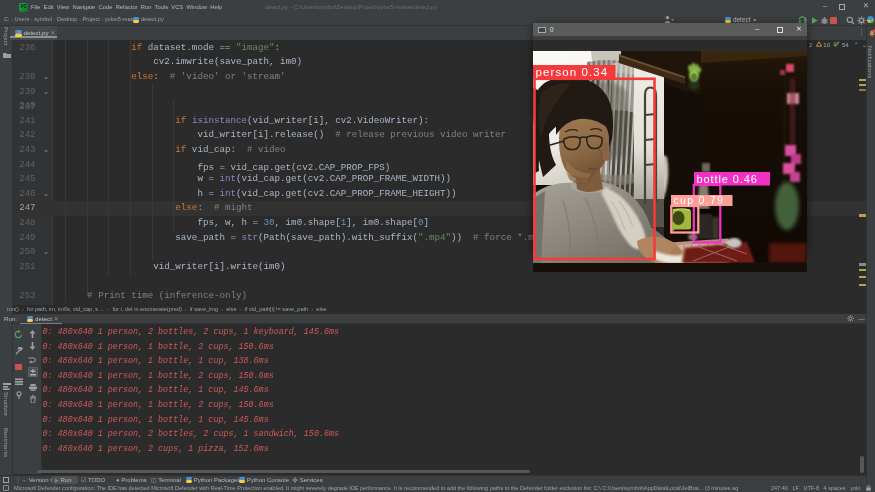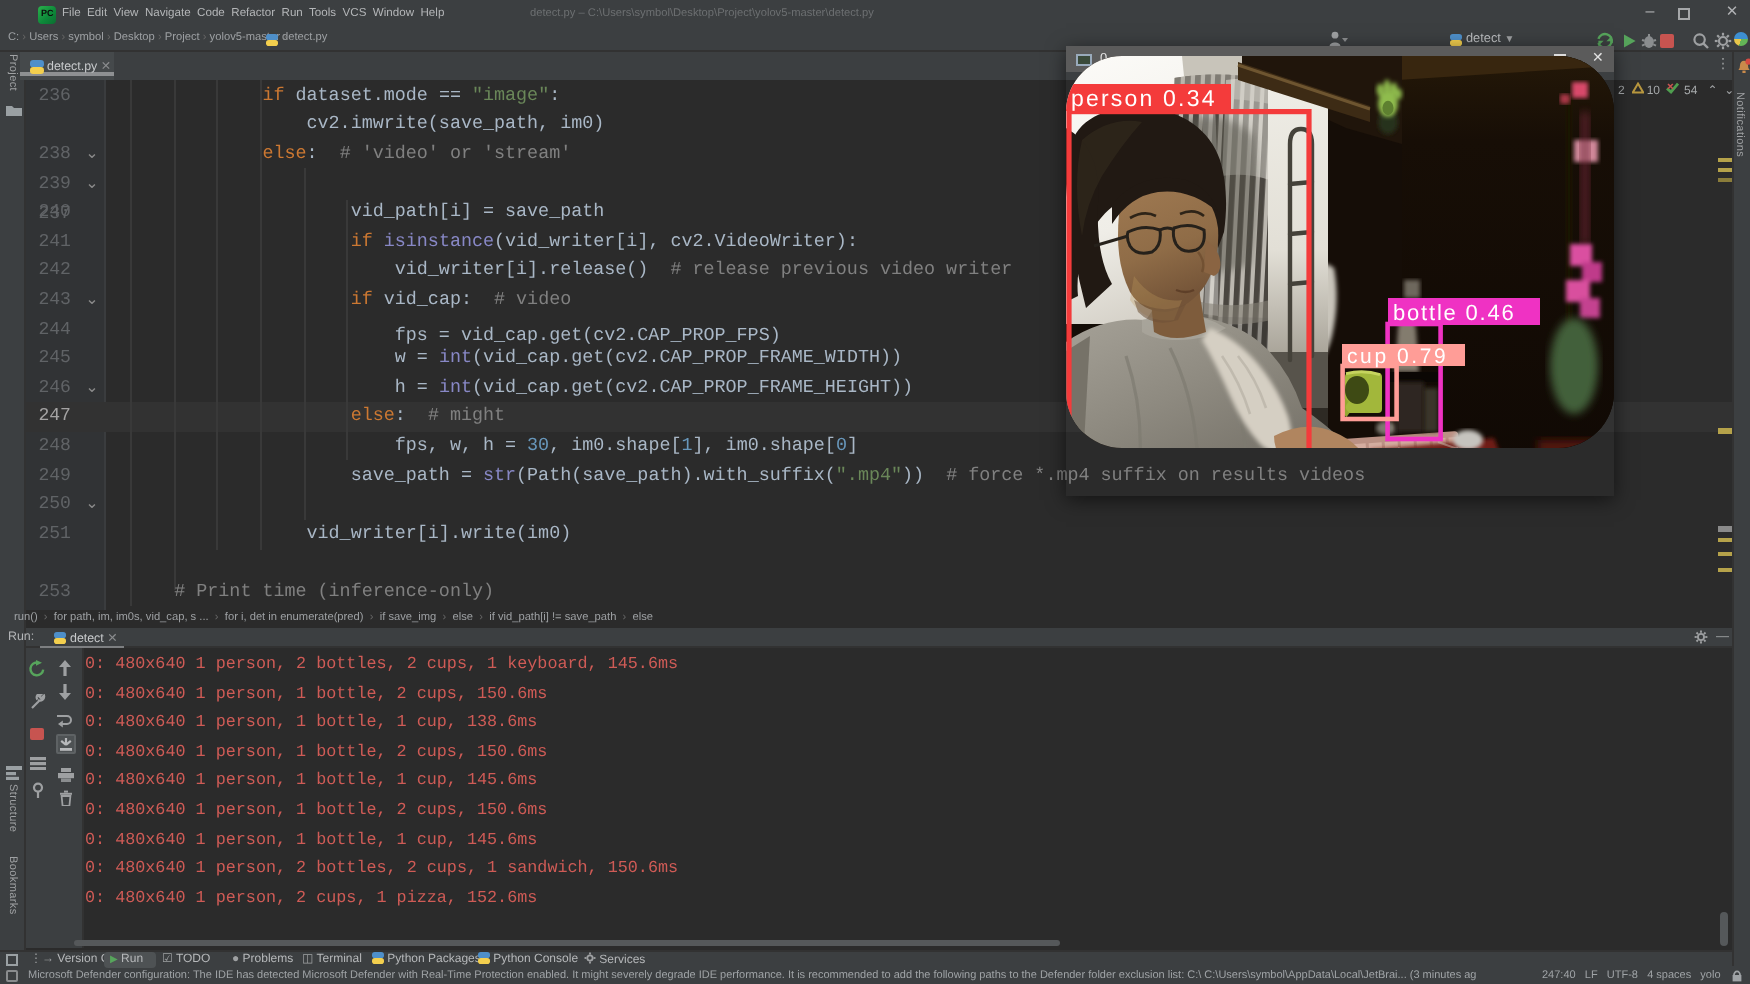--- a/index.html
+++ b/index.html
@@ -10,21 +10,21 @@
   .codeline { position:absolute; left:43px; font-family:"Liberation Mono", monospace; font-size:9.2px; line-height:14.6px; white-space:pre; color:#a9b7c6; letter-spacing:0; }
   .lnum { position:absolute; left:0; width:35.5px; text-align:right; font-family:"Liberation Mono", monospace; font-size:9.05px; line-height:14.6px; color:#606366; }
   .kw { color:#cc7832; }
   .str { color:#6a8759; }
   .com { color:#808080; }
   .num { color:#6897bb; }
   .blt { color:#8888c6; }
   .fold { position:absolute; left:42px; width:8px; text-align:center; font-size:8px; color:#888888; line-height:14.6px; }
   .crumb { color:#9da0a3; font-size:5.6px; }
   .sep { color:#666; }
-  .conline { position:absolute; left:42.5px; font-family:"Liberation Mono", monospace; font-size:8.4px; line-height:14.6px; white-space:pre; color:#cf5b56; }
+  .conline { position:absolute; left:42.5px; font-family:"Liberation Mono", monospace; font-size:8.4px; line-height:14.6px; white-space:pre; color:#cf5b56;font-style:italic; }
   .vtext { writing-mode:vertical-rl; font-size:5.5px; color:#a0a2a4; letter-spacing:0.2px; }
   .btab { position:absolute; top:476px; font-size:6px; color:#b6b8ba; height:8px; line-height:8px; }
   svg { display:inline-block; vertical-align:top; }
 </style>
 </head>
 <body>
 <div id="app">
 
   <div class="abs" style="left:0;top:0;width:875px;height:13.5px;background:#3c3f41;"></div>
   <div class="abs" style="left:19px;top:2.5px;width:9px;height:9px;border-radius:2px;background:linear-gradient(135deg,#2bb24c 0%,#0e8a3a 55%,#0b6e31 100%);"></div>
@@ -148,21 +148,20 @@
 
   <div class="fold" style="top:70px;">⌄</div>
   <div class="fold" style="top:84.6px;">⌄</div>
   <div class="fold" style="top:143px;">⌄</div>
   <div class="fold" style="top:186.8px;">⌄</div>
   <div class="fold" style="top:245.2px;">⌄</div>
 
   <div class="codeline" style="top:40.8px;">                <span class="kw">if</span> dataset.mode == <span class="str">"image"</span>:</div>
   <div class="codeline" style="top:55.4px;">                    cv2.imwrite(save_path, im0)</div>
   <div class="codeline" style="top:70px;">                <span class="kw">else</span>:  <span class="com"># 'video' or 'stream'</span></div>
-  <div class="codeline" style="top:99.2px;">                        vid_path[i] = save_path</div>
   <div class="codeline" style="top:113.8px;">                        <span class="kw">if</span> <span class="blt">isinstance</span>(vid_writer[i], cv2.VideoWriter):</div>
   <div class="codeline" style="top:128.4px;">                            vid_writer[i].release()  <span class="com"># release previous video writer</span></div>
   <div class="codeline" style="top:143px;">                        <span class="kw">if</span> vid_cap:  <span class="com"># video</span></div>
   <div class="codeline" style="top:161px;">                            fps = vid_cap.get(cv2.CAP_PROP_FPS)</div>
   <div class="codeline" style="top:172.2px;">                            w = <span class="blt">int</span>(vid_cap.get(cv2.CAP_PROP_FRAME_WIDTH))</div>
   <div class="codeline" style="top:186.8px;">                            h = <span class="blt">int</span>(vid_cap.get(cv2.CAP_PROP_FRAME_HEIGHT))</div>
   <div class="codeline" style="top:201.4px;">                        <span class="kw">else</span>:  <span class="com"># might</span></div>
   <div class="codeline" style="top:216px;">                            fps, w, h = <span class="num">30</span>, im0.shape[<span class="num">1</span>], im0.shape[<span class="num">0</span>]</div>
   <div class="codeline" style="top:230.6px;">                        save_path = <span class="blt">str</span>(Path(save_path).with_suffix(<span class="str">".mp4"</span>))  <span class="com"># force *.mp4 suffix on results videos</span></div>
   <div class="codeline" style="top:259.8px;">                    vid_writer[i].write(im0)</div>
@@ -317,21 +316,21 @@
 
   <div class="abs" style="left:533px;top:23px;width:274px;height:224.5px;box-shadow:0 2px 9px rgba(0,0,0,0.55);">
 
     <div class="abs" style="left:0;top:0;width:274px;height:13px;background:#5b5b5b;"></div>
     <div class="abs" style="left:5px;top:3.5px;width:8px;height:6px;background:#3a4a3a;border:1px solid #9ab;"></div>
     <div class="abs" style="left:17px;top:2.5px;font-size:6.5px;color:#e2e2e2;">0</div>
     <div class="abs" style="left:222px;top:1px;font-size:8px;color:#e2e2e2;">–</div>
     <div class="abs" style="left:244px;top:3.5px;width:6px;height:6px;border:1px solid #dcdcdc;"></div>
     <div class="abs" style="left:263px;top:1.5px;font-size:7px;color:#e2e2e2;">✕</div>
 
-    <div class="abs" style="left:0;top:5px;width:274px;height:196px;overflow:hidden;background:#17100a;border-radius:28px;">
+    <div class="abs" style="left:0;top:28px;width:274px;height:221px;overflow:hidden;background:#17100a;">
       <svg width="274" height="212" viewBox="0 0 274 212">
         <defs>
           <linearGradient id="white1" x1="0" y1="0" x2="0.3" y2="1">
             <stop offset="0" stop-color="#fcfbf8"></stop>
               <stop offset="0.65" stop-color="#efede7"></stop>
               <stop offset="1" stop-color="#d5d1c8"></stop>
           </linearGradient>
           <linearGradient id="sweater" x1="0" y1="0" x2="0.8" y2="1">
             <stop offset="0" stop-color="#a8a49a"></stop>
               <stop offset="0.5" stop-color="#8e8a80"></stop>

